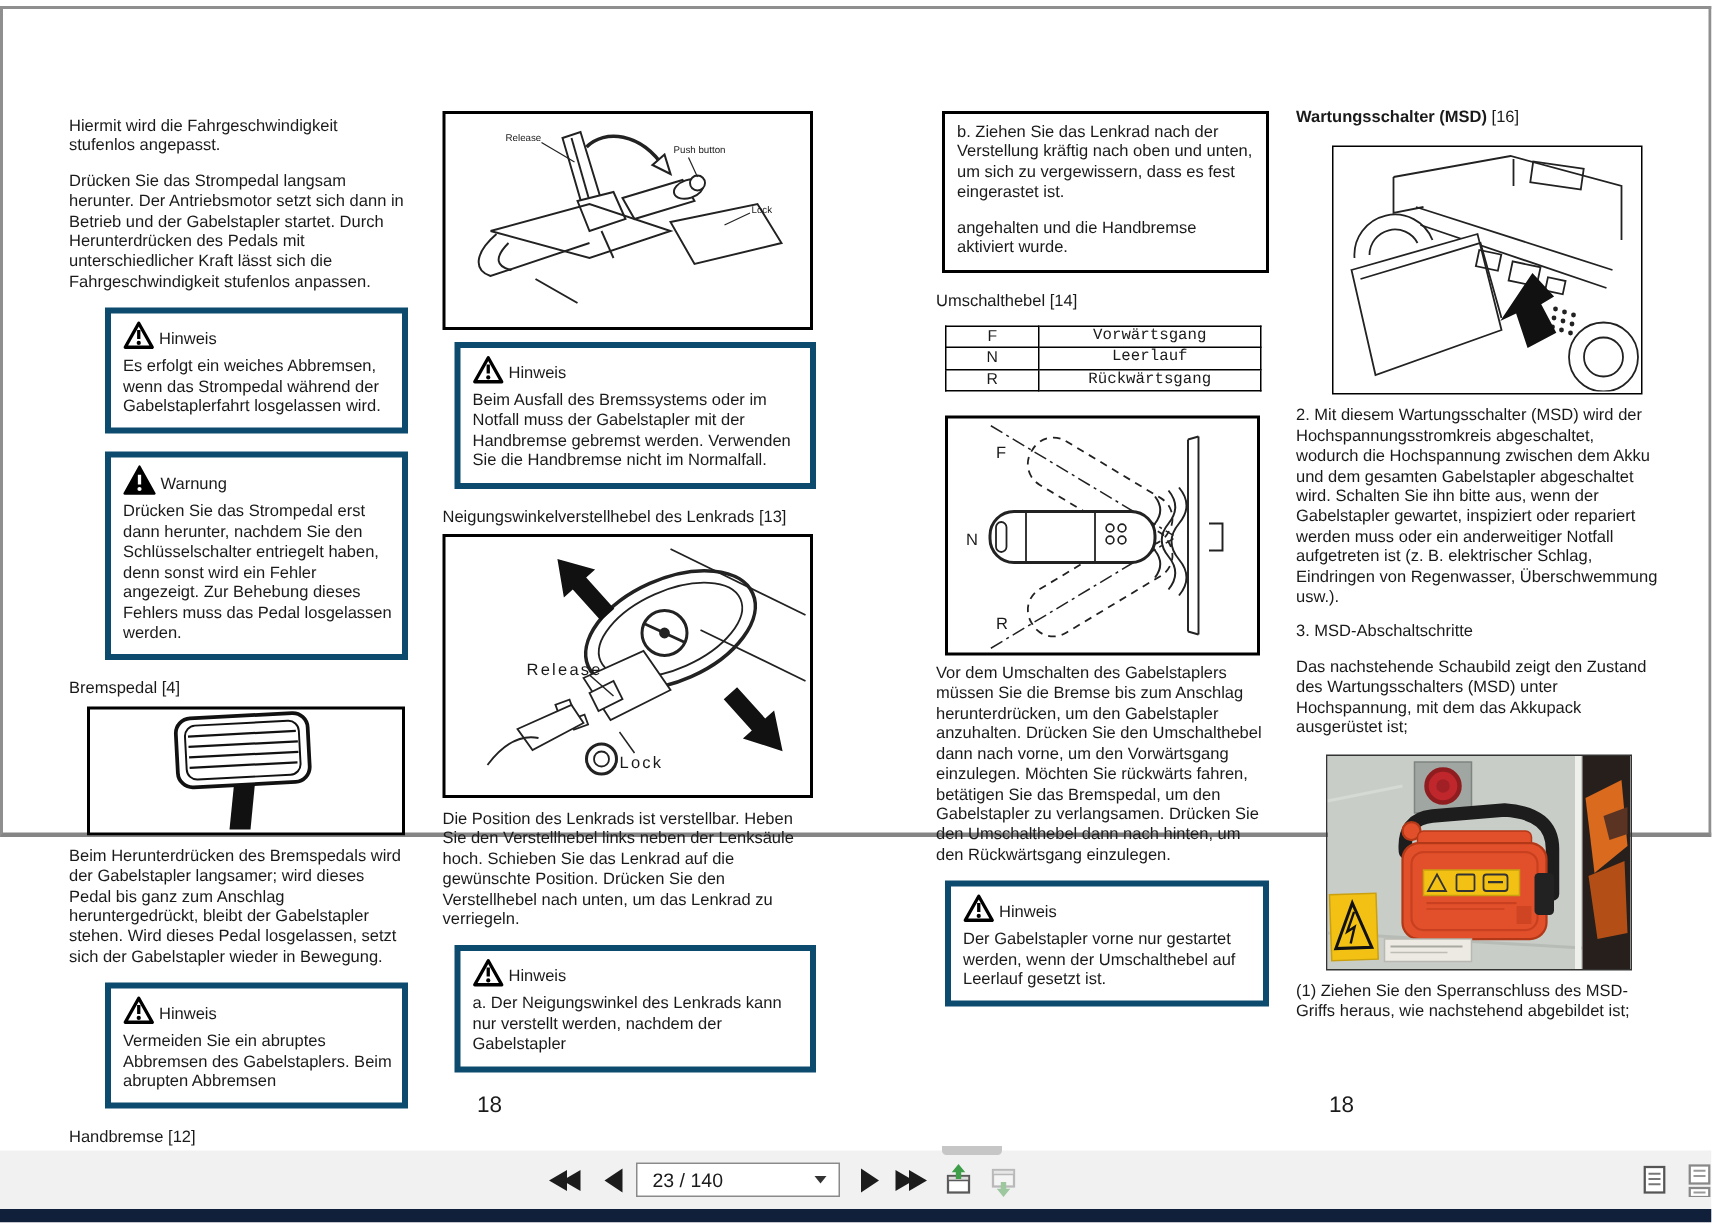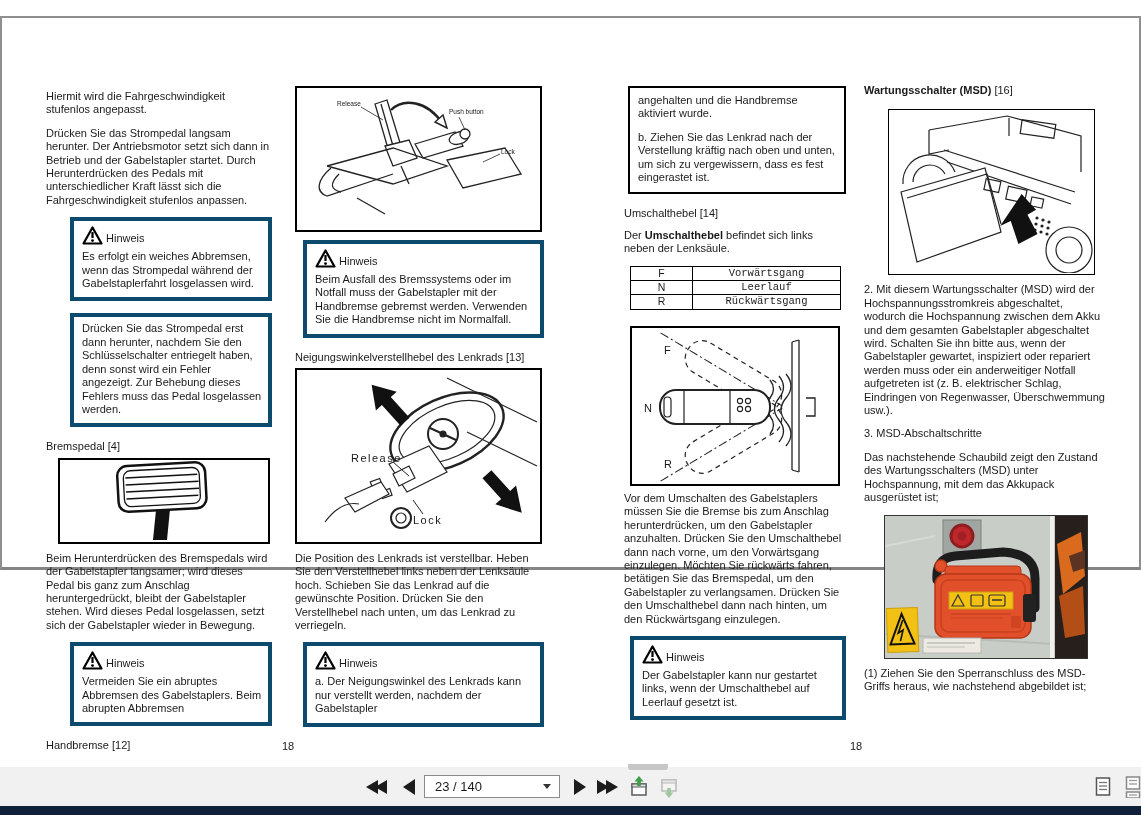--- a/index.html
+++ b/index.html
@@ -2,42 +2,42 @@
 <html><head>
 <meta charset="utf-8">
 <style>
   * { box-sizing: border-box; margin: 0; padding: 0; }
   html,body { width:1141px; height:815px; }
   body {
     font-family: "Liberation Sans", sans-serif;
     background:#fff; color:#1a1a1a; position:relative; overflow:hidden;
   }
   .viewer {
-    position:absolute; left:0; top:16px; width:1141px; height:554px;
+    position:absolute; left:0; top:4px; width:1141px; height:554px;
     background:#fff; border:2px solid #8f8f8f; border-bottom:3px solid #858585;
   }
   .col { position:absolute; font-size:11px; line-height:13.4px; }
   .col p { margin:0 0 10px 0; }
   .caption { margin:13px 0 4px 0; }
   .notebox {
     border:4px solid #0c4a6e; padding:5px 4px 7px 8px; margin:2px 0 12px 24px;
   }
   .notebox .note-head { display:flex; align-items:flex-end; margin-bottom:5px; }
   .notebox .note-head .wicon { margin-right:3px; line-height:0; }
   .notebox .body { }
   .contbox { border:2px solid #000; padding:6px 8px; margin:0 0 10px 4px; }
   .contbox p:last-child { margin-bottom:2px; }
   .imgbox { border:2px solid #000; background:#fff; margin:0 0 8px 0; overflow:hidden; }
   .photobox { border:1px solid #333; margin:0 0 8px 0; overflow:hidden; line-height:0; }
   svg text { font-family:"Liberation Sans", sans-serif; fill:#1a1a1a; }
   .gear-table { border-collapse:collapse; margin:2px 0 16px 6px; font-size:10.5px; }
   .gear-table td { border:1px solid #000; text-align:center; height:13px; padding:0 2px; }
   .gear-table td.k { width:62px; }
   .gear-table td.v { width:148px;font-family:Liberation Mono, monospace; }
-  .pagenum { position:absolute; font-size:11px; }
+  .pagenum { position:absolute; font-size:15px;margin-left:36px; }
   .bold { font-weight:bold; }
   .heading { font-size:11px; font-weight:bold; margin:0 0 12px 0; }
   .heading .ref { font-weight:normal; }
 
   
   .toolbar {
     position:absolute; left:0; top:767px; width:1141px; height:39px;
     background:#f1f1f1;
   }
   .tb-notch {
@@ -83,20 +83,30 @@
               <rect x="9.4" y="6" width="2.2" height="6" fill="#000"></rect>
               <circle cx="10.5" cy="14.6" r="1.4" fill="#000"></circle>
             </svg>
         </span>
         <span>Hinweis</span>
       </div>
       <div class="body">Es erfolgt ein weiches Abbremsen, wenn das Strompedal während der Gabelstaplerfahrt losgelassen wird.</div>
     </div>
 
     <div class="notebox" style="margin-top:8px;">
+      <div class="note-head">
+        <span class="wicon">
+          <svg width="22" height="20" viewBox="0 0 22 20">
+              <polygon points="11,1 21,19 1,19" fill="#000" stroke="#000" stroke-width="1.5" stroke-linejoin="round"></polygon>
+              <rect x="9.9" y="6.5" width="2.2" height="6.5" fill="#fff"></rect>
+              <circle cx="11" cy="16" r="1.4" fill="#fff"></circle>
+            </svg>
+        </span>
+        <span>Warnung</span>
+      </div>
       <div class="body">Drücken Sie das Strompedal erst dann herunter, nachdem Sie den Schlüsselschalter entriegelt haben, denn sonst wird ein Fehler angezeigt. Zur Behebung dieses Fehlers muss das Pedal losgelassen werden.</div>
     </div>
 
     <div class="caption">Bremspedal [4]</div>
 
     <div class="imgbox" style="width:212px; height:86px; margin-left:12px;">
       <svg width="208" height="82" viewBox="0 0 208 82">
         <g transform="rotate(-3 104 30)">
           <rect x="58" y="4" width="88" height="46" rx="10" fill="#fff" stroke="#111" stroke-width="2.5"></rect>
           <rect x="64" y="9" width="76" height="36" rx="7" fill="#fff" stroke="#111" stroke-width="1.3"></rect>
@@ -219,27 +229,26 @@
         </span>
         <span>Hinweis</span>
       </div>
       <div class="body">a. Der Neigungswinkel des Lenkrads kann nur verstellt werden, nachdem der Gabelstapler</div>
     </div>
   </div>
 
   <div class="col" style="left:622px; top:68px; width:222px;">
 
     <div class="contbox">
+      <p>b. Ziehen Sie das Lenkrad nach der Verstellung kräftig nach oben und unten, um sich zu vergewissern, dass es fest eingerastet ist.</p>
       <p>angehalten und die Handbremse aktiviert wurde.</p>
-      <p>b. Ziehen Sie das Lenkrad nach der Verstellung kräftig nach oben und unten, um sich zu vergewissern, dass es fest eingerastet ist.</p>
     </div>
 
     <div class="caption" style="margin-bottom:8px;">Umschalthebel [14]</div>
 
-    <p><span>Der </span><span class="bold">Umschalthebel</span><span> befindet sich links neben der Lenksäule.</span></p>
 
     <table class="gear-table">
       <tbody>
           <tr>
         <td class="k">F</td>
         <td class="v">Vorwärtsgang</td>
       </tr>
       <tr>
         <td class="k">N</td>
         <td class="v">Leerlauf</td>
@@ -295,21 +304,21 @@
       <div class="note-head">
         <span class="wicon">
           <svg width="21" height="19" viewBox="0 0 21 19">
               <polygon points="10.5,1.5 19.5,17.5 1.5,17.5" fill="none" stroke="#000" stroke-width="2.2" stroke-linejoin="round"></polygon>
               <rect x="9.4" y="6" width="2.2" height="6" fill="#000"></rect>
               <circle cx="10.5" cy="14.6" r="1.4" fill="#000"></circle>
             </svg>
         </span>
         <span>Hinweis</span>
       </div>
-      <div class="body">Der Gabelstapler kann nur gestartet links, wenn der Umschalthebel auf Leerlauf gesetzt ist.</div>
+      <div class="body">Der Gabelstapler vorne nur gestartet werden, wenn der Umschalthebel auf Leerlauf gesetzt ist.</div>
     </div>
   </div>
 
   <div class="col" style="left:862px; top:66px; width:243px;">
 
     <div class="heading"><span>Wartungsschalter (MSD)</span><span class="ref"> [16]</span></div>
 
 
     <div class="imgbox" style="width:207px; height:166px; margin-left:24px; border-width:1.5px;">
       <svg width="204" height="163" viewBox="0 0 204 163">

